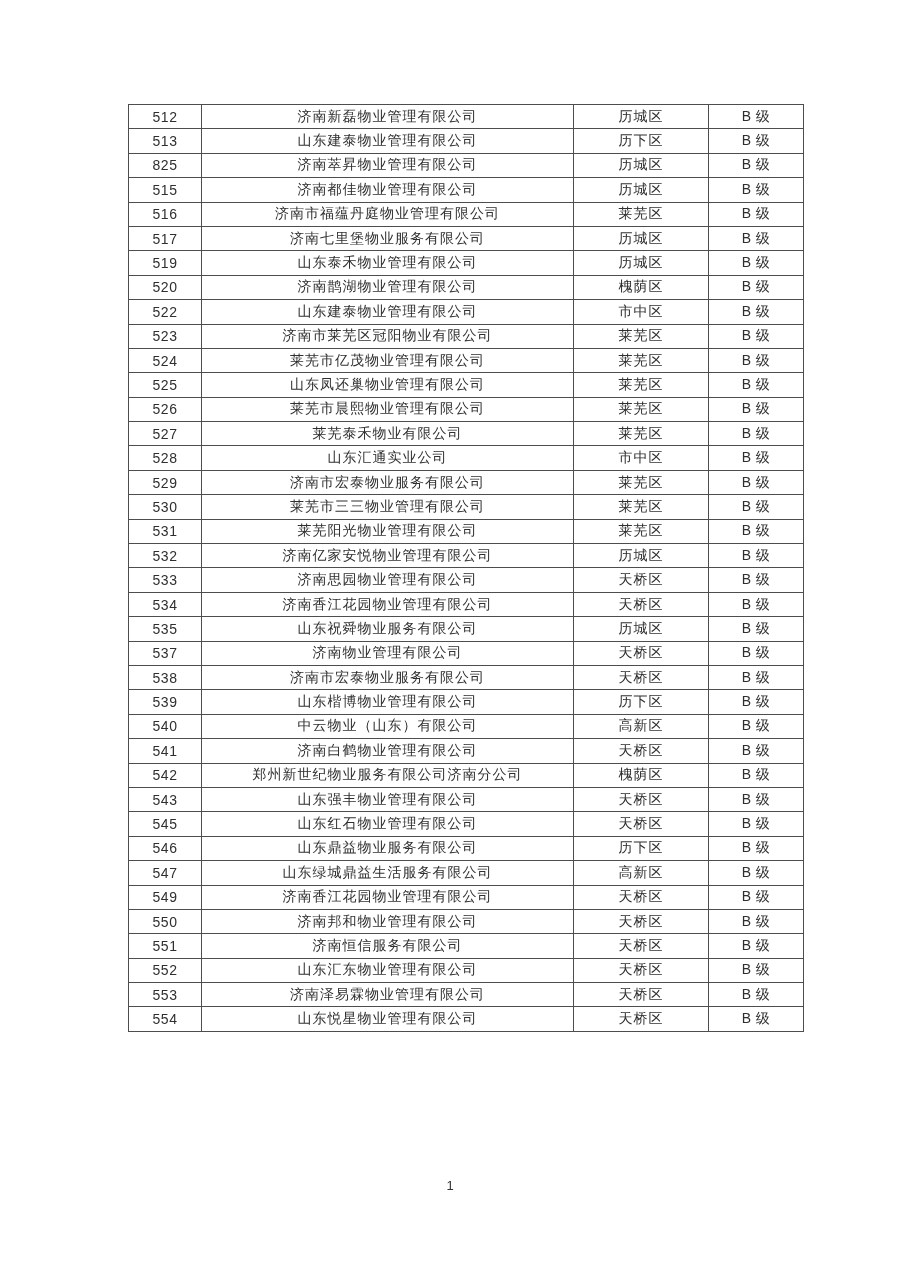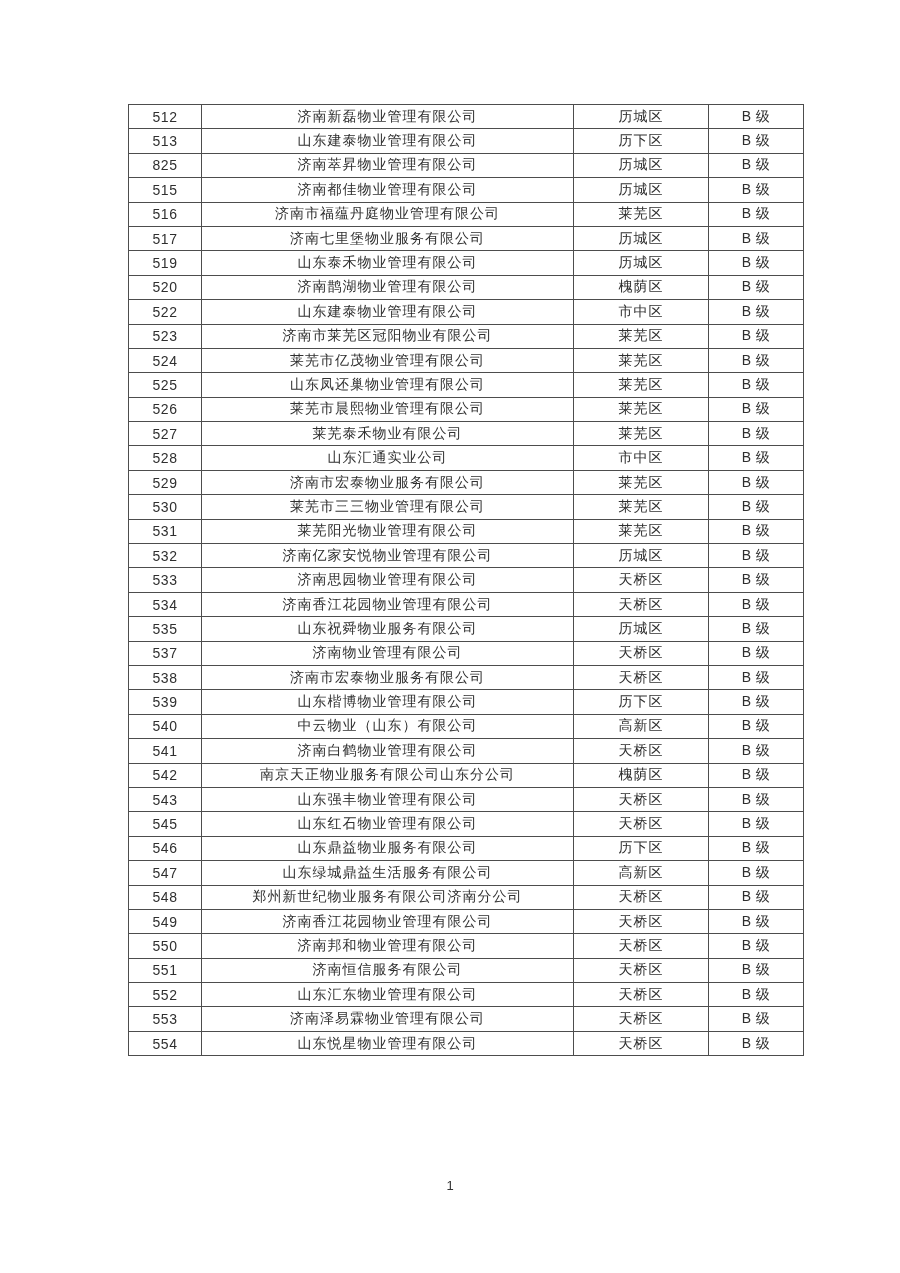--- a/index.html
+++ b/index.html
@@ -227,21 +227,21 @@
           <td class="grade">B 级</td>
         </tr>
         <tr>
           <td class="serial">541</td>
           <td class="company">济南白鹤物业管理有限公司</td>
           <td class="district">天桥区</td>
           <td class="grade">B 级</td>
         </tr>
         <tr>
           <td class="serial">542</td>
-          <td class="company">南京天正物业服务有限公司山东分公司</td>
+          <td class="company">郑州新世纪物业服务有限公司济南分公司</td>
           <td class="district">槐荫区</td>
           <td class="grade">B 级</td>
         </tr>
         <tr>
           <td class="serial">543</td>
           <td class="company">山东强丰物业管理有限公司</td>
           <td class="district">天桥区</td>
           <td class="grade">B 级</td>
         </tr>
         <tr>
@@ -256,26 +256,20 @@
           <td class="district">历下区</td>
           <td class="grade">B 级</td>
         </tr>
         <tr>
           <td class="serial">547</td>
           <td class="company">山东绿城鼎益生活服务有限公司</td>
           <td class="district">高新区</td>
           <td class="grade">B 级</td>
         </tr>
         <tr>
-          <td class="serial">548</td>
-          <td class="company">郑州新世纪物业服务有限公司济南分公司</td>
-          <td class="district">天桥区</td>
-          <td class="grade">B 级</td>
-        </tr>
-        <tr>
           <td class="serial">549</td>
           <td class="company">济南香江花园物业管理有限公司</td>
           <td class="district">天桥区</td>
           <td class="grade">B 级</td>
         </tr>
         <tr>
           <td class="serial">550</td>
           <td class="company">济南邦和物业管理有限公司</td>
           <td class="district">天桥区</td>
           <td class="grade">B 级</td>

